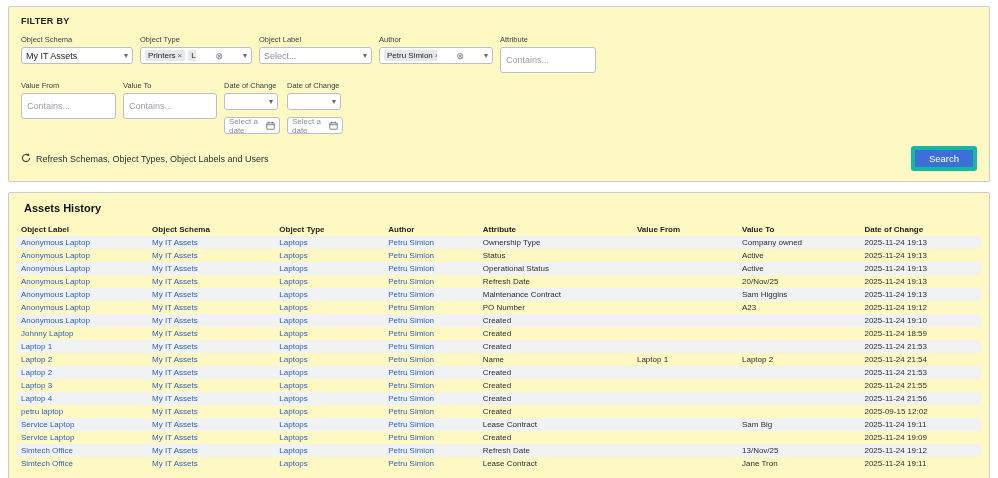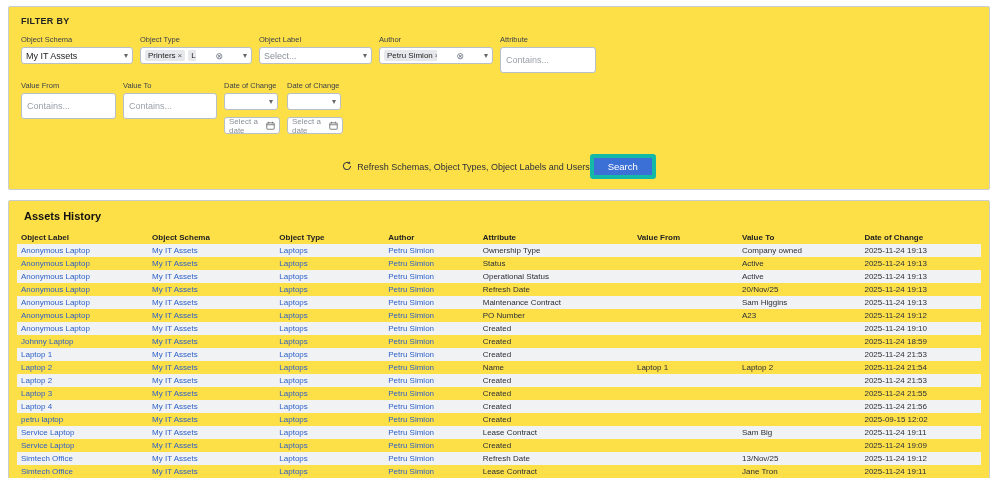--- a/index.html
+++ b/index.html
@@ -1,20 +1,20 @@
 <!DOCTYPE html>
 <html><head>
 <meta charset="utf-8">
 <style>
   * { box-sizing: border-box; margin: 0; padding: 0; }
   html,body { width: 998px; background:#fff; font-family:"Liberation Sans", sans-serif; color:#1f2430; }
   .page { padding: 6px 8px 10px 8px; }
   .page-title { font-size:14px; font-weight:bold; margin:4px 0 10px 1px; color:#111; }
 
-  .panel { border:1px solid #c9ccd1; border-radius:2px; background:#fde047; }
+  .panel { border:1px solid #c9ccd1; border-radius:2px; background:#fef9c3; }
   .filter-panel { padding:9px 12px 10px 12px; margin-bottom:10px; }
   .filter-by { font-size:9px; font-weight:bold; letter-spacing:.3px; color:#222; margin-bottom:9px; }
 
   .filter-row { display:flex; gap:7px; align-items:flex-start; margin-bottom:8px; }
   .field { display:flex; flex-direction:column; gap:3px; }
   .field > label { font-size:7.5px; color:#3a3f4a; }
 
   .control { border:1px solid #b9bfc9; border-radius:3px; background:#fff; height:17px;
              display:flex; align-items:center; padding:0 4px; font-size:9px; color:#222; }
   .select { justify-content:space-between; cursor:pointer; }
@@ -32,21 +32,21 @@
   input::placeholder { color:#9aa0aa; }
 
   .w-schema { width:112px; } .w-type { width:112px; } .w-label { width:113px; }
   .w-author { width:114px; } .w-attr { width:96px; }
   .w-vfrom { width:95px; } .w-vto { width:94px; }
   .w-datecmp { width:54px; } .w-datepick { width:56px; }
 
   .datefield { font-size:8px; color:#8a8f99; justify-content:space-between; margin-top:4px; }
   .cal-icon { display:inline-flex; }
 
-  .filter-footer { display:flex; justify-content:center; align-items:center; margin-top:20px; }
+  .filter-footer { display:flex; justify-content:space-between; align-items:center; margin-top:12px; }
   .refresh-link { display:flex; align-items:center; gap:5px; font-size:9px; color:#2b2f38; cursor:pointer; }
   .search-btn { background:#3b71d6; color:#fff; border:4px solid #14b8a6; border-radius:3px;
                 font-size:9.5px; padding:3px 14px; cursor:pointer; font-family:inherit; }
 
   .table-panel { padding:6px 8px 10px 8px; }
   .section-title { font-size:11px; font-weight:bold; color:#111; margin:3px 0 9px 7px; }
 
   table { width:100%; border-collapse:collapse; table-layout:fixed; }
   th { font-size:8px; font-weight:bold; color:#222; text-align:left; padding:2px 4px; }
   td { font-size:8px; color:#2a2e37; padding:1.5px 4px; line-height:1.25; overflow:hidden;

